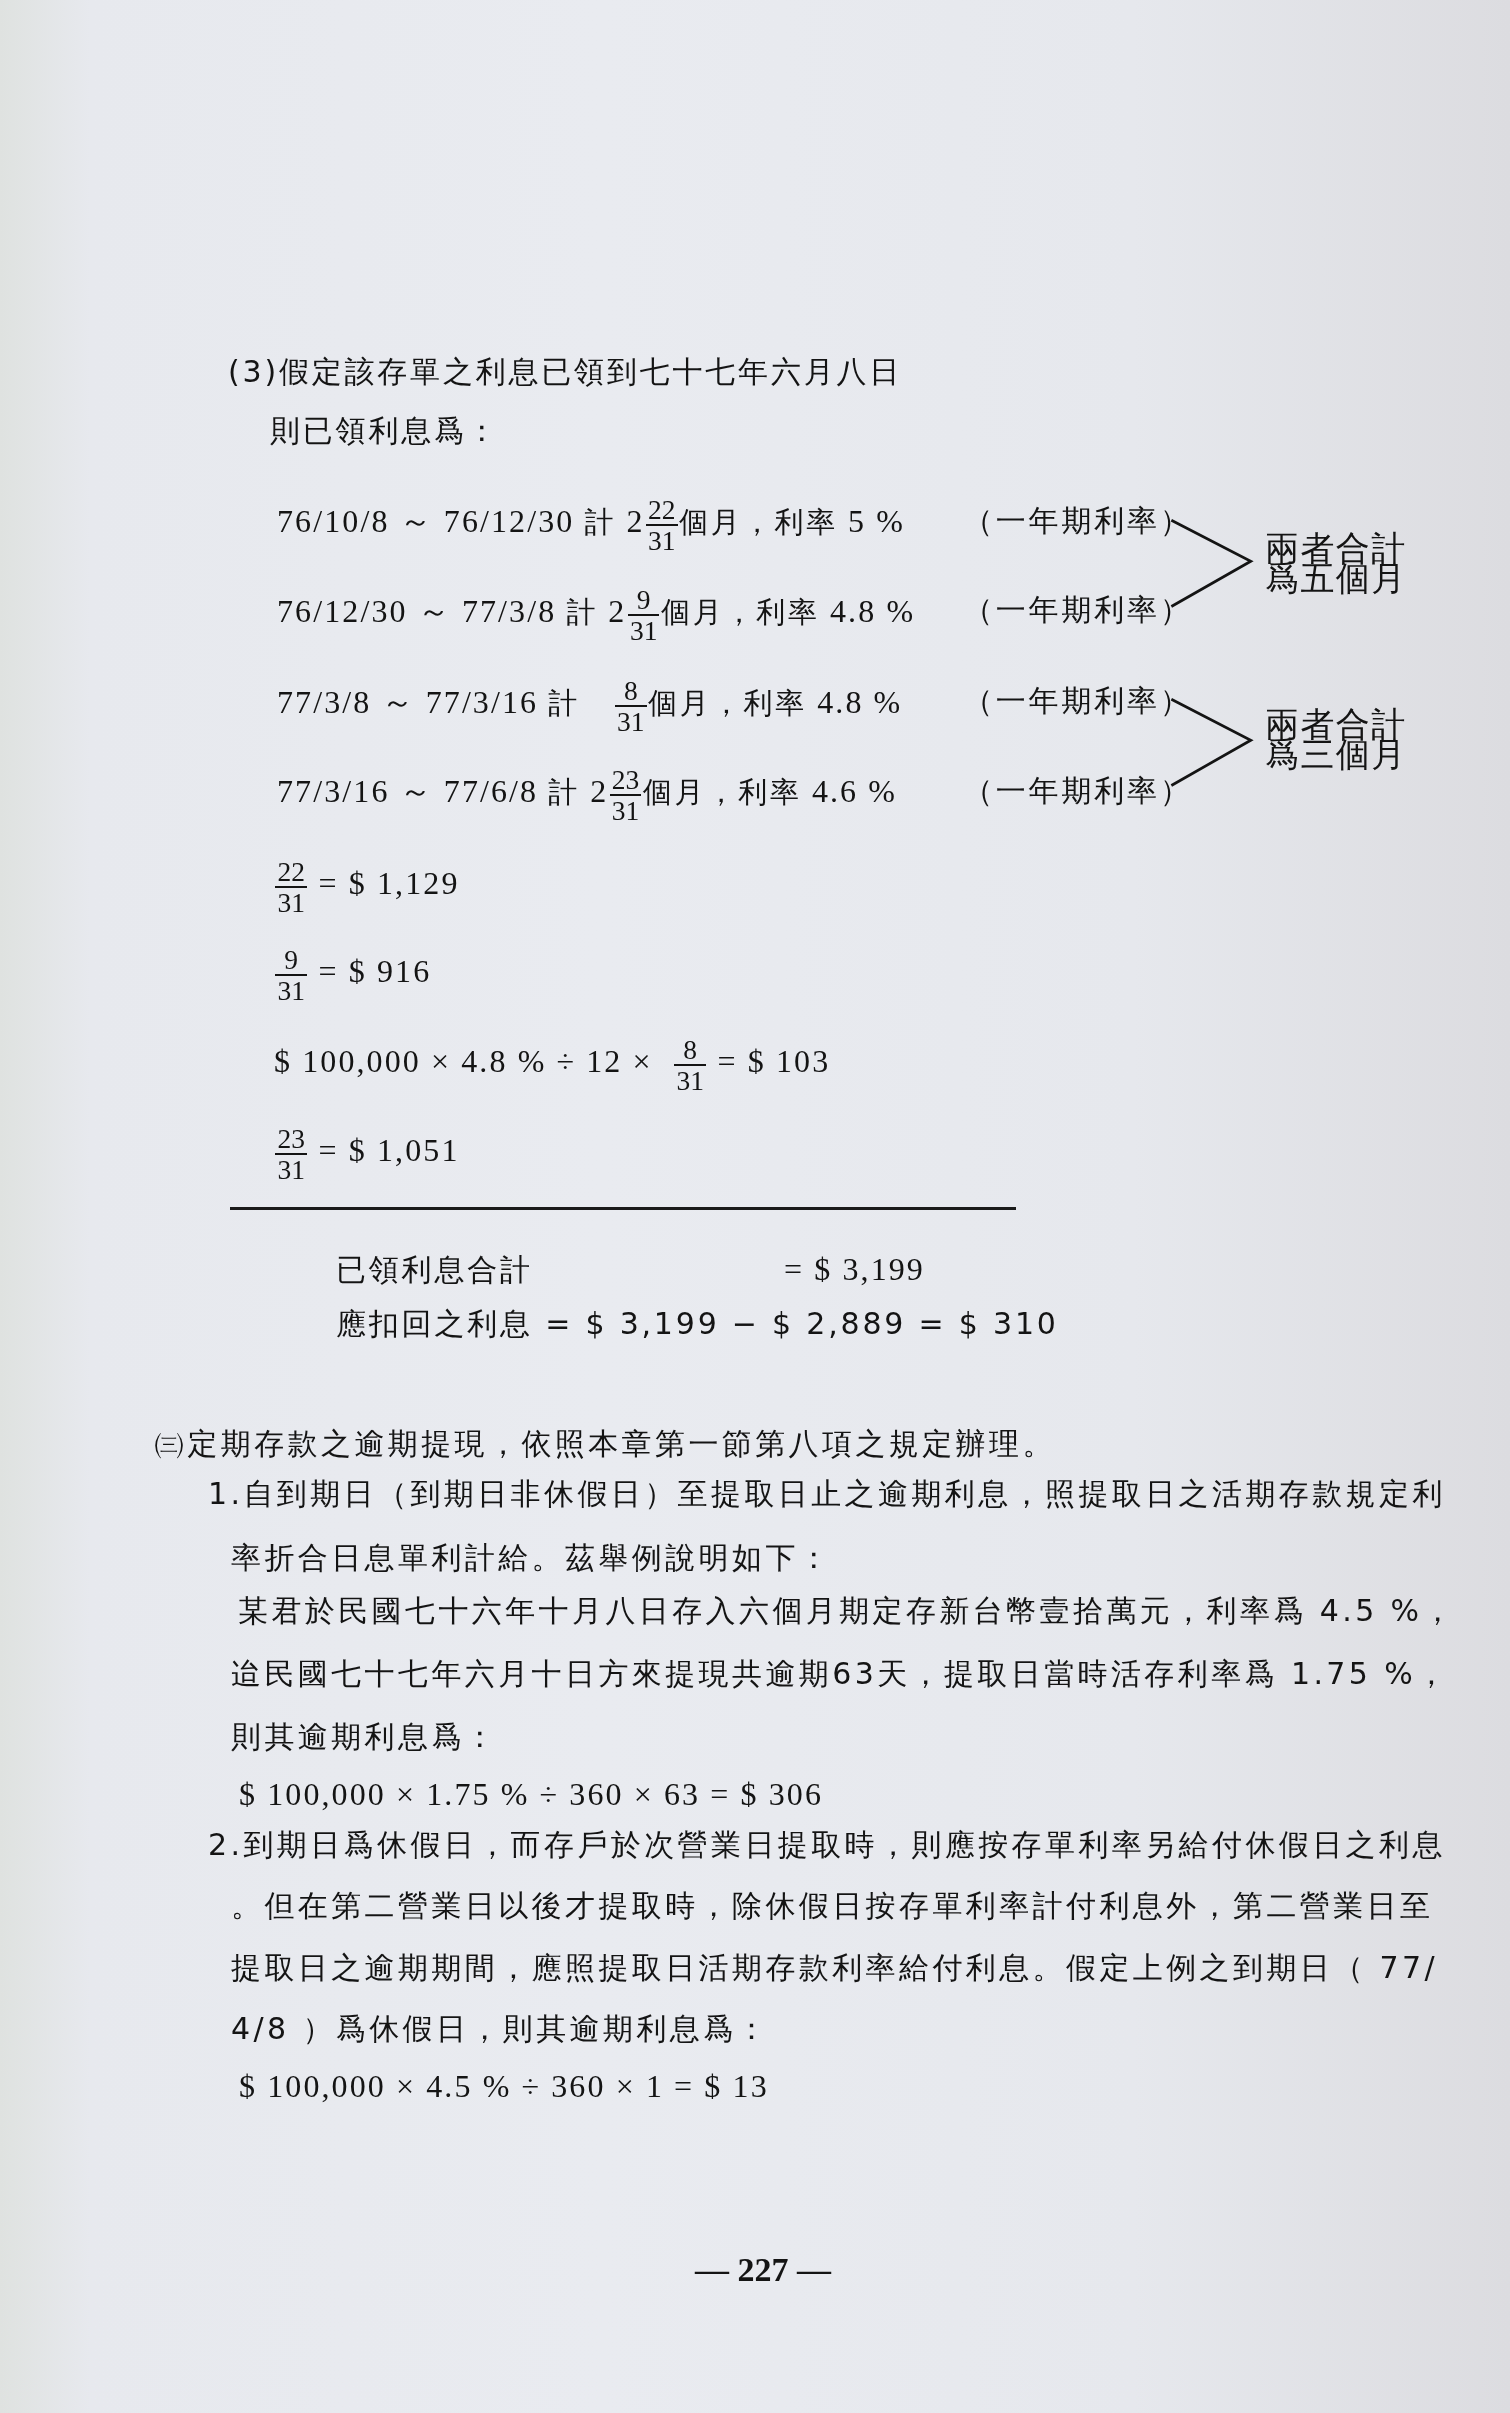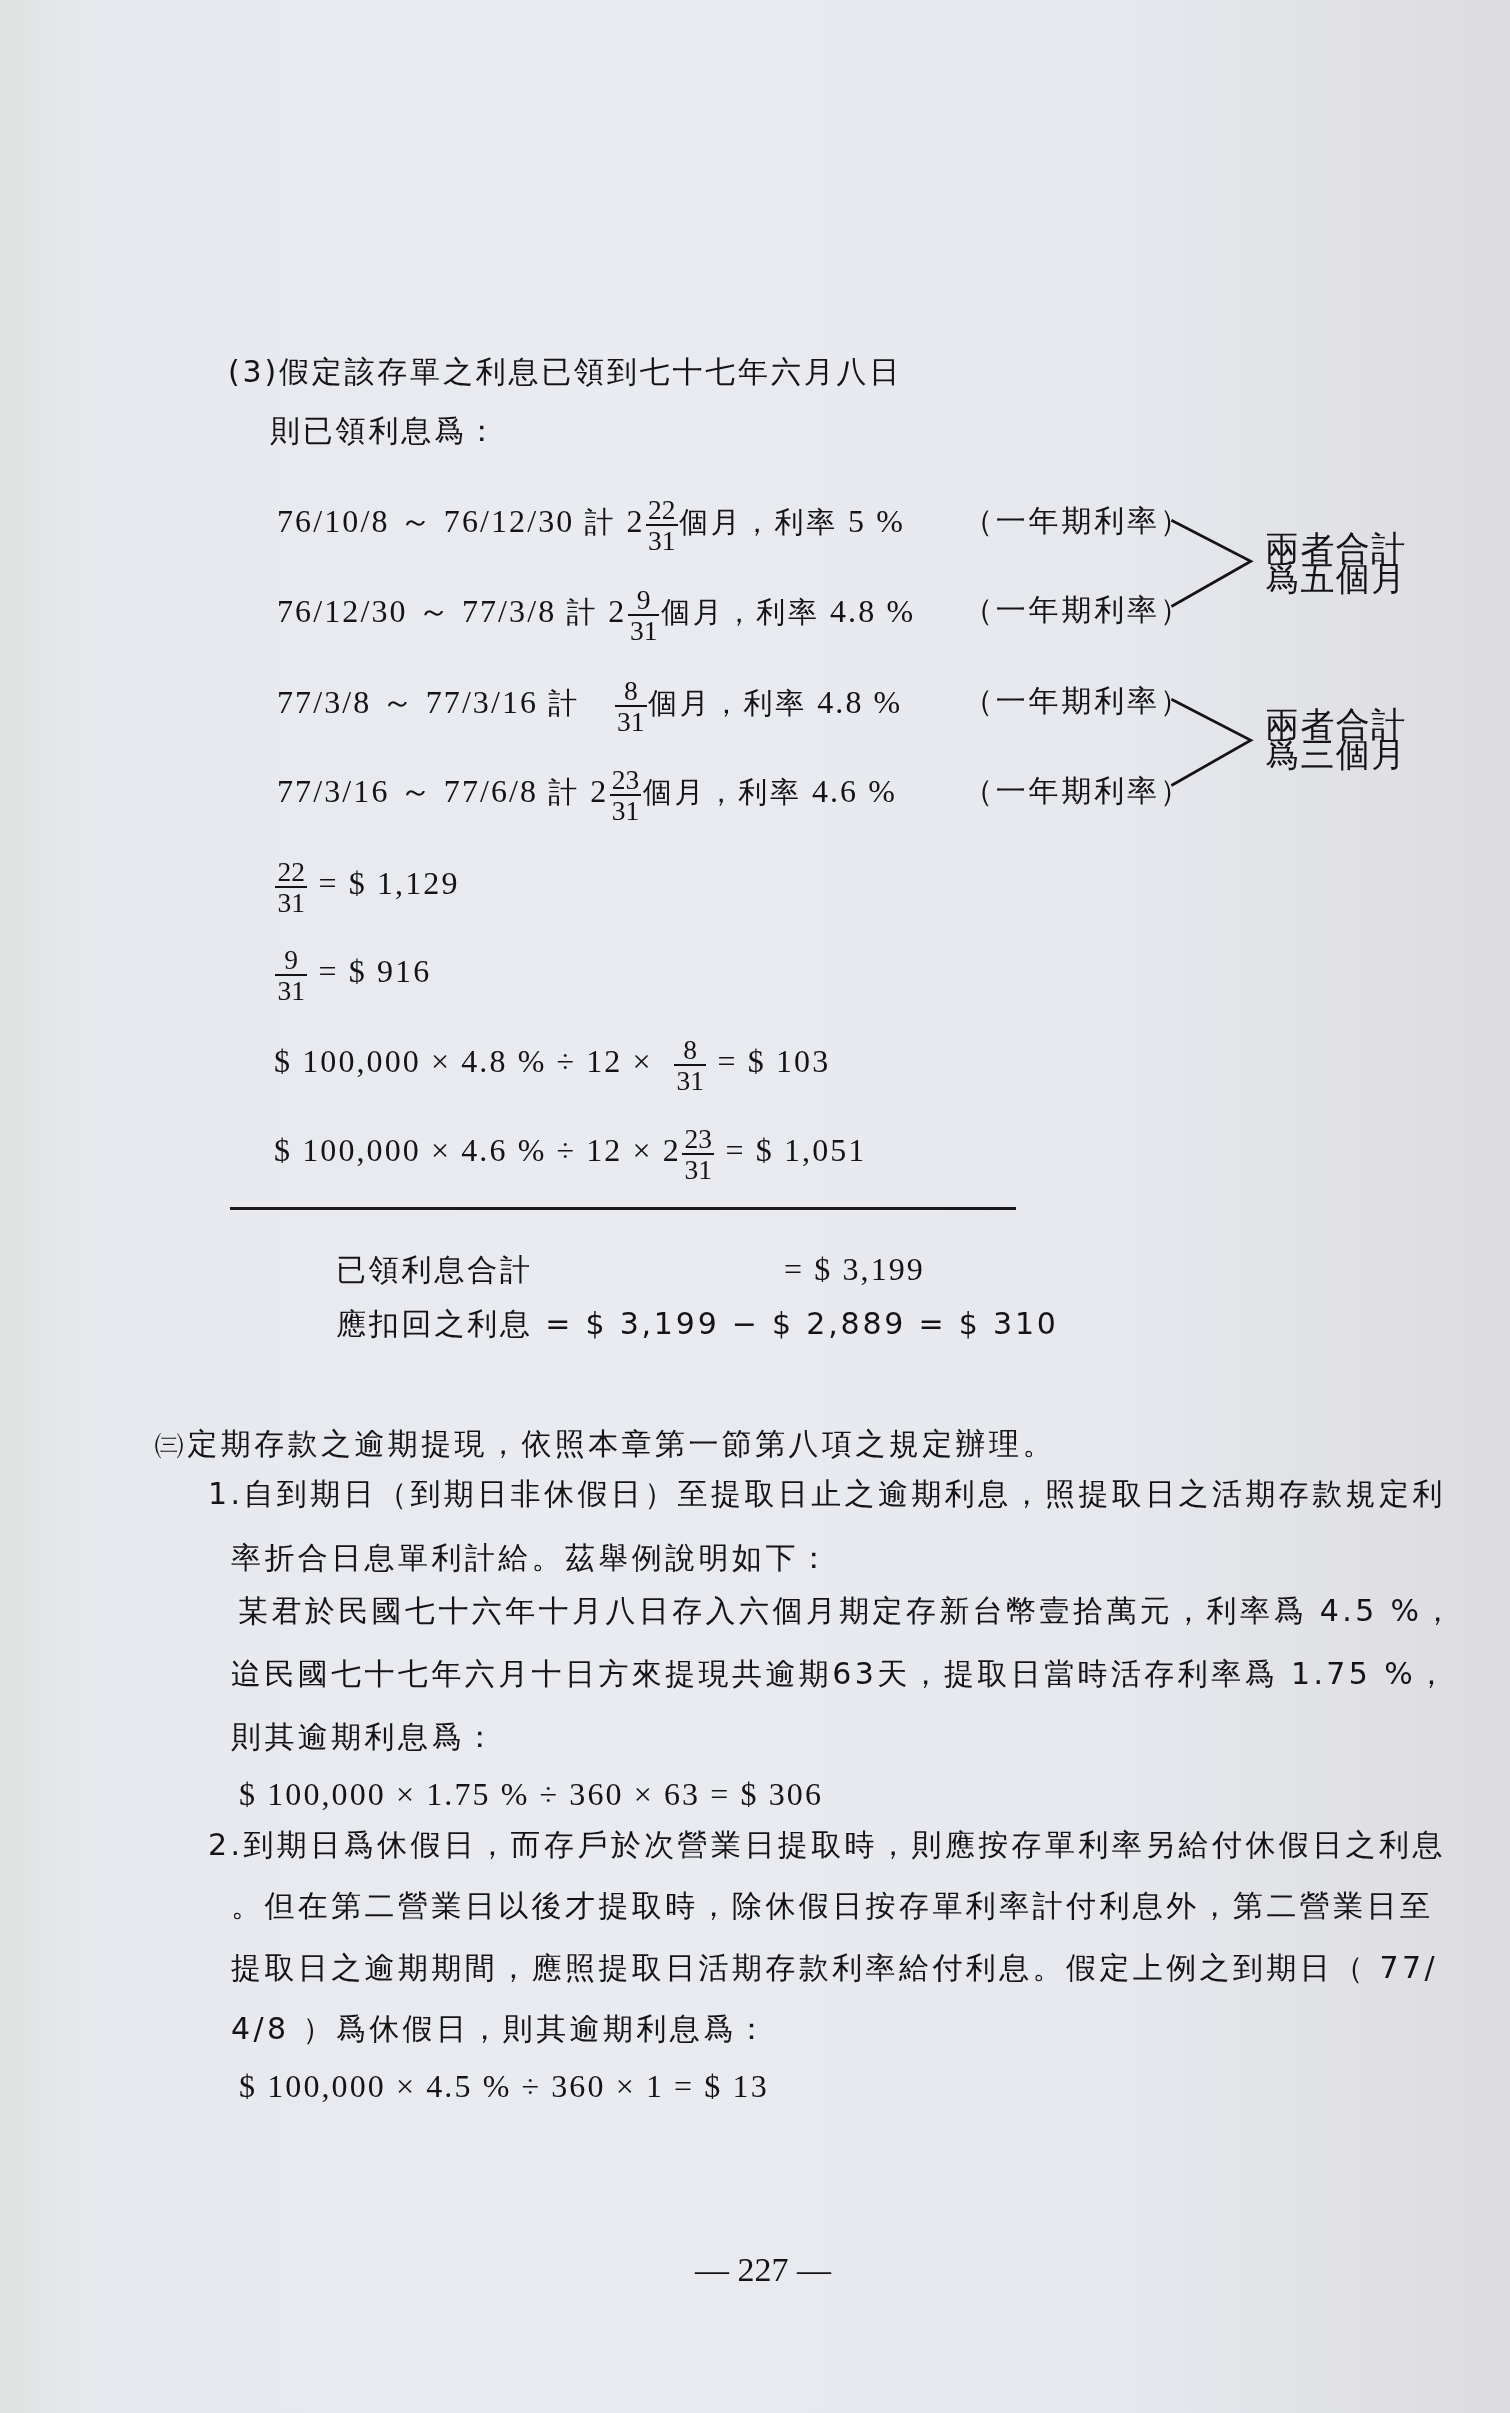--- a/index.html
+++ b/index.html
@@ -10,21 +10,21 @@
     font-family: "DejaVu Sans", sans-serif;
   }
   .line { position:absolute; white-space:nowrap; font-size:30px; line-height:39px; letter-spacing:2.8px; }
   .calc { position:absolute; white-space:nowrap; font-size:32px; line-height:39px; font-family:"Liberation Serif","DejaVu Serif",serif; letter-spacing:2.1px; }
   .frac { display:inline-flex; flex-direction:column; align-items:center; vertical-align:middle; font-family:"Liberation Serif","DejaVu Serif",serif; font-size:27.5px; line-height:29px; margin:0 1.4px; letter-spacing:0; }
   .frac .n { border-bottom:2.1px solid #141414; padding:0 2.1px; min-width:27.5px; text-align:center; }
   .frac .d { text-align:center; }
   .cjk { font-family:"DejaVu Sans", sans-serif; font-size:29px; letter-spacing:2.8px; }
   .bracket-note { position:absolute; font-size:34px; line-height:30px; letter-spacing:1.4px; }
   .rule { position:absolute; height:2.8px; background:#1a1a1a; }
-  .page-num { position:absolute; font-family:"Liberation Serif","DejaVu Serif",serif; font-weight:normal; font-size:34px; }
+  .page-num { position:absolute; font-family:"Liberation Serif","DejaVu Serif",serif; font-weight:bold; font-size:34px; }
   svg.brace { position:absolute; overflow:visible; }
   .p { position:absolute; white-space:nowrap; font-size:30px; line-height:39px; letter-spacing:3.4px; }
 </style>
 </head>
 <body>
 
 <div class="line" style="left:228px; top:352px;">(3)假定該存單之利息已領到七十七年六月八日</div>
 <div class="line" style="left:270px; top:411px;">則已領利息爲：</div>
 
 <div>
@@ -106,21 +106,21 @@
     <span>= $ 916</span>
   </div>
   <div class="calc" style="left:274px; top:1035px;">
     <span style="white-space:pre">$ 100,000 × 4.8 % ÷ 12 ×  </span><span class="frac">
         <span class="n">8</span>
         <span class="d">31</span>
       </span>
     <span>= $ 103</span>
   </div>
   <div class="calc" style="left:274px; top:1124px;">
-    <span style="white-space:pre">$ 100,000 × 4.6 % ÷ 12 × 2</span><span class="frac">
+    <span class="frac">
         <span class="n">23</span>
         <span class="d">31</span>
       </span>
     <span>= $ 1,051</span>
   </div>
 </div>
 
 <div class="rule" style="left:230px; top:1207px; width:786px;"></div>
 
 <div class="line" style="left:336px; top:1250px;">已領利息合計</div>

